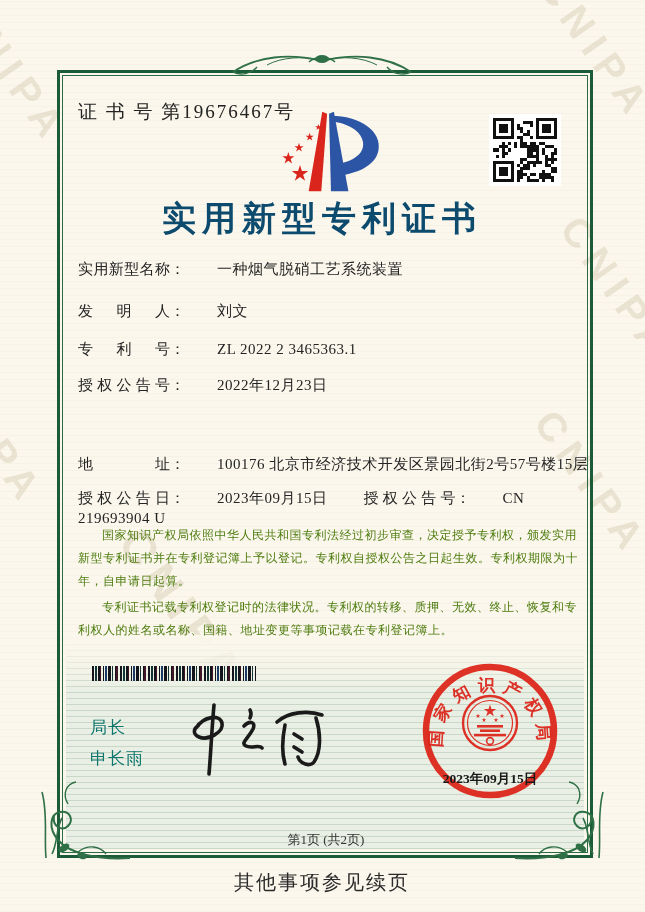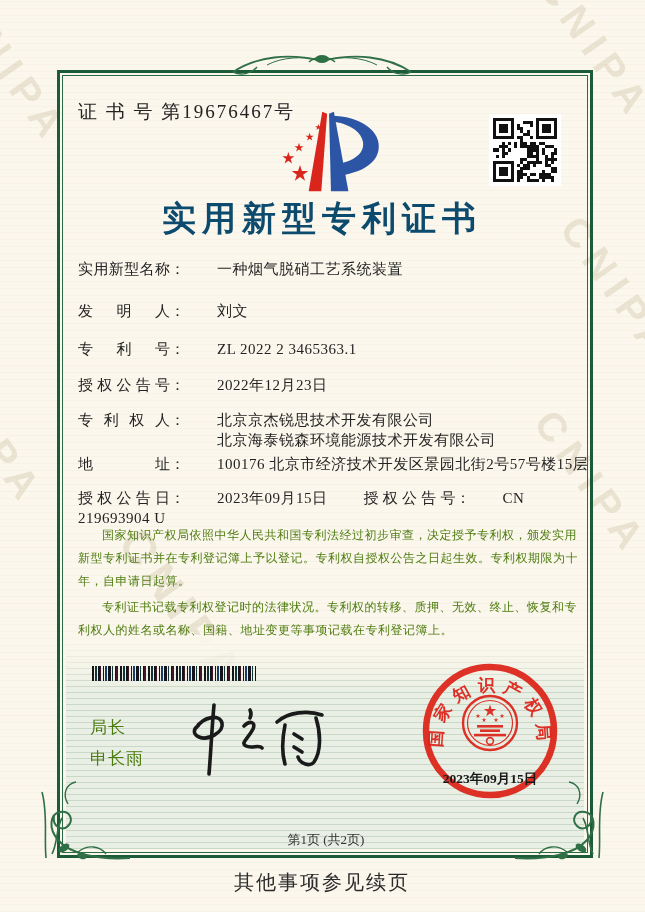--- a/index.html
+++ b/index.html
@@ -36,21 +36,21 @@
   .paras{left:78px;top:524px;width:505px;font-size:12px;line-height:23px;color:#4d7c0f;z-index:4;position:absolute;}
   .paras p{margin:0 0 3px 0;text-indent:2em;letter-spacing:0.5px;}
   .barcode{left:92px;top:666px;width:164px;height:15px;
       background:repeating-linear-gradient(90deg,
         #14141c 0 2px, transparent 2px 3px, #123434 3px 5px, transparent 5px 6px,
         #14141c 6px 8px, #421826 8px 9px, transparent 9px 11px, #14141c 11px 12px,
         transparent 12px 13px, #1b3a66 13px 15px, transparent 15px 16px, #14141c 16px 19px,
         transparent 19px 20px, #123434 20px 21px, transparent 21px 23px, #14141c 23px 24px,
         #421826 24px 26px, transparent 26px 28px);}
   .signer{left:90px;font-family:"Liberation Sans","DejaVu Sans",sans-serif;font-size:17px;
-          color:#4d7c0f;letter-spacing:1px;}
+          color:#0f766e;letter-spacing:1px;}
   .qr{left:489px;top:114px;width:72px;height:72px;background:#fff;padding:4px;box-sizing:border-box;}
   .pagenum{left:57px;top:831px;width:538px;text-align:center;font-size:13px;color:#333;}
   .note{left:57px;top:869px;width:530px;text-align:center;font-size:20px;color:#2a2a2a;letter-spacing:2px;}
 </style>
 </head>
 <body>
 
 <div class="page">
 
   <span class="wm" style="left:-18px;top:-10px">CNIPA</span>
@@ -127,23 +127,20 @@
   </div>
   <div class="abs field-row" style="top:301px">
     <span class="lbl">发明人</span><span class="colon">：</span><span class="val">刘文</span>
   </div>
   <div class="abs field-row" style="top:339px">
     <span class="lbl">专利号</span><span class="colon">：</span><span class="val">ZL 2022 2 3465363.1</span>
   </div>
   <div class="abs field-row" style="top:375px">
     <span class="lbl">授权公告号</span><span class="colon">：</span><span class="val">2022年12月23日</span>
   </div>
-  <div class="abs field-row" style="top:410px">
-    <span class="lbl">专利权人</span><span class="colon">：</span><span class="val-multi"><span class="val" style="display:block">北京京杰锐思技术开发有限公司</span><span class="val" style="display:block">北京海泰锐森环境能源技术开发有限公司</span></span>
-  </div>
   <div class="abs field-row" style="top:454px">
     <span class="lbl">地址</span><span class="colon">：</span><span class="val">100176 北京市经济技术开发区景园北街2号57号楼15层</span>
   </div>
   <div class="abs field-row" style="top:488px">
     <span class="lbl">授权公告日</span><span class="colon">：</span><span class="val">2023年09月15日</span><span class="lbl grant-gap">授权公告号</span><span class="colon">：</span><span class="val">CN 219693904 U</span>
   </div>
 
   <div class="paras">
     <p>国家知识产权局依照中华人民共和国专利法经过初步审查，决定授予专利权，颁发实用新型专利证书并在专利登记簿上予以登记。专利权自授权公告之日起生效。专利权期限为十年，自申请日起算。</p>
     <p>专利证书记载专利权登记时的法律状况。专利权的转移、质押、无效、终止、恢复和专利权人的姓名或名称、国籍、地址变更等事项记载在专利登记簿上。</p>

